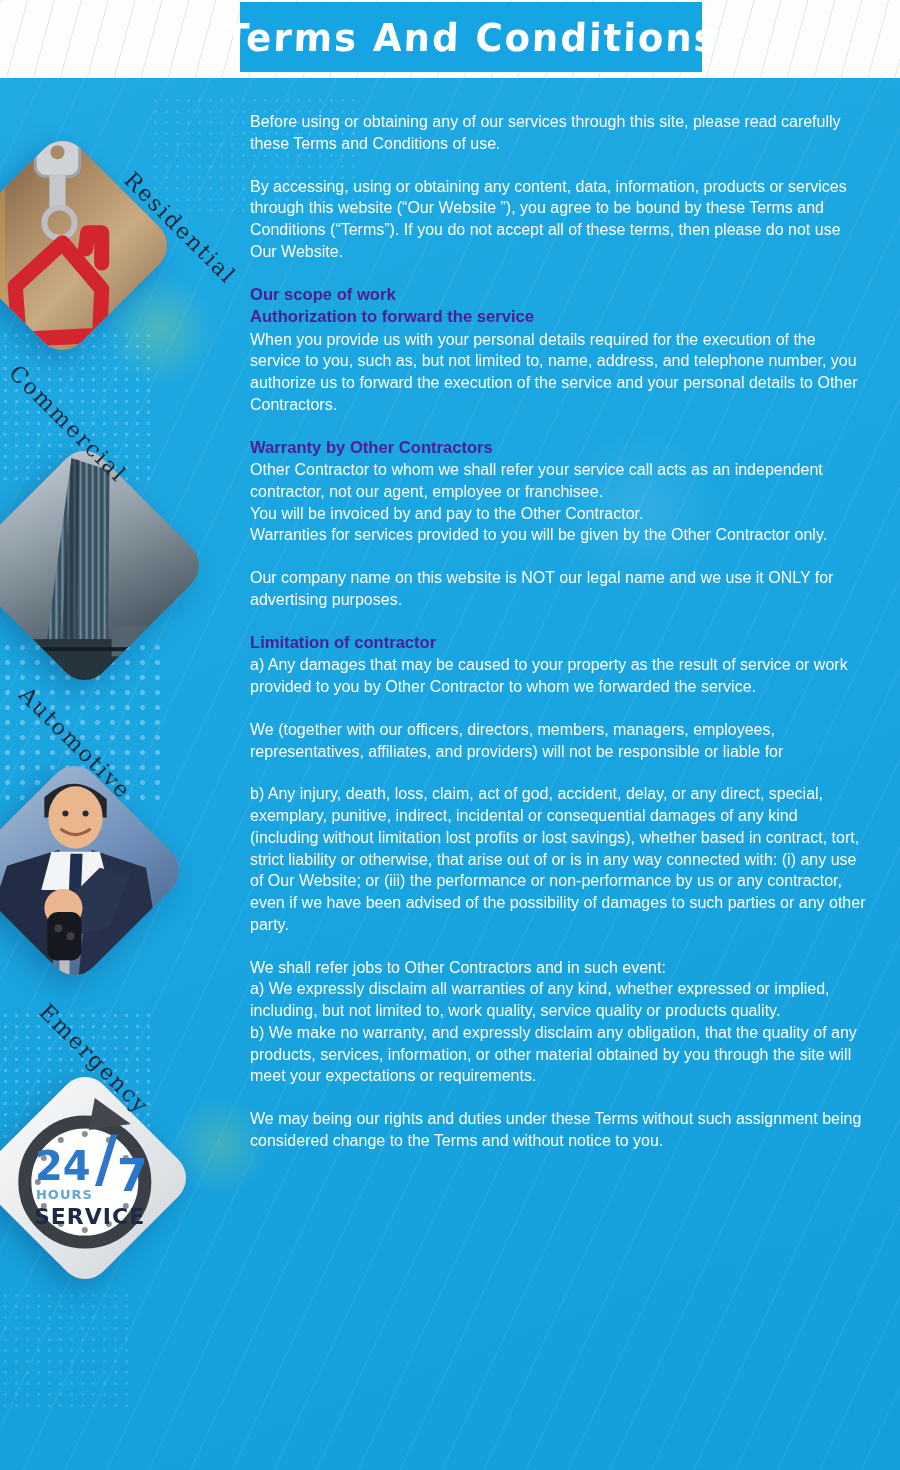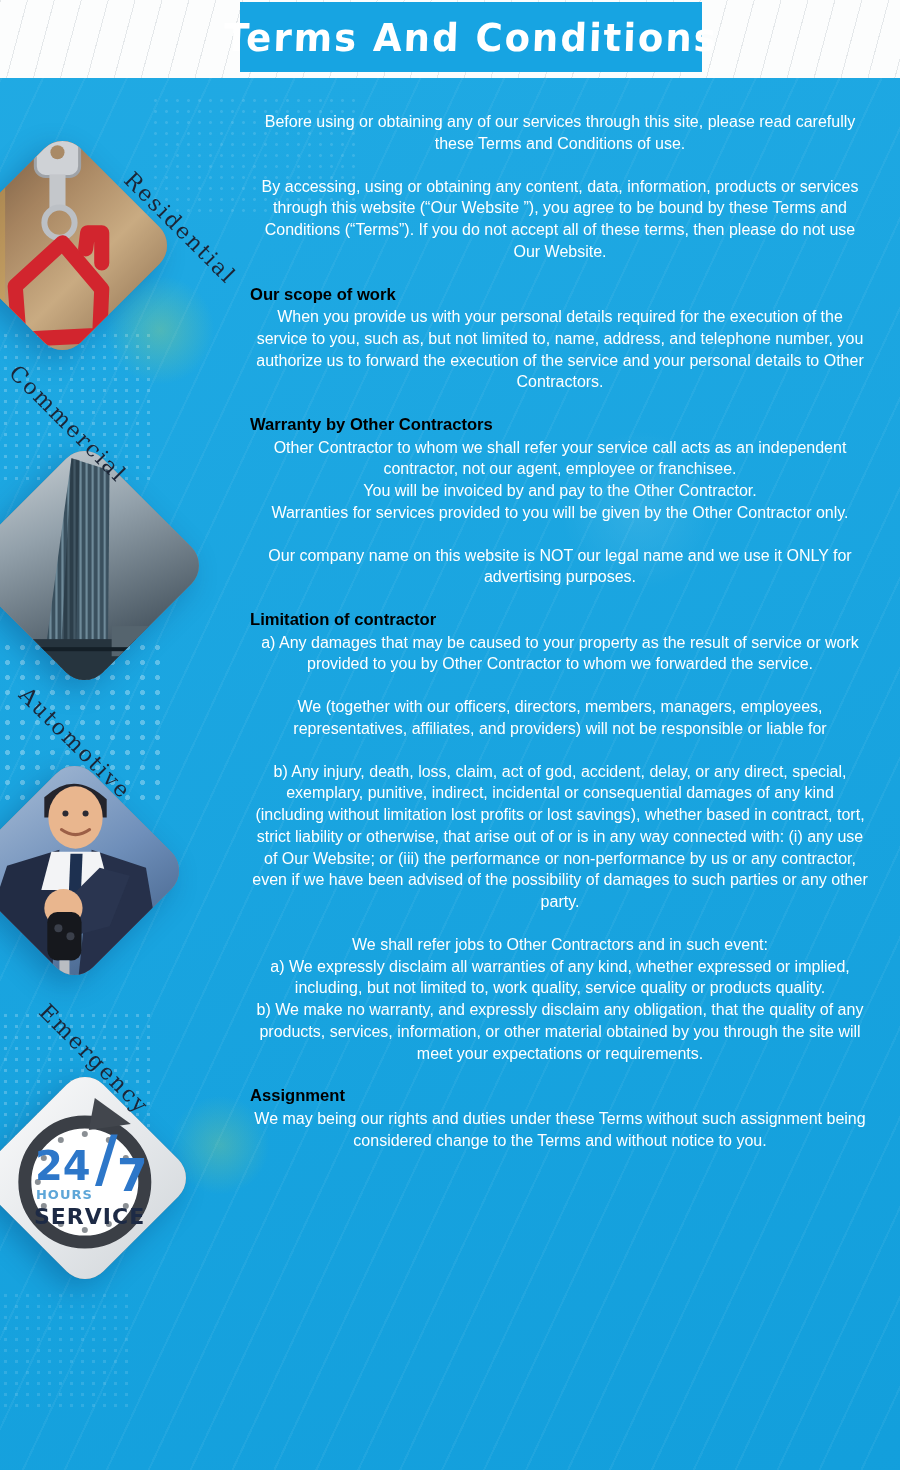--- a/index.html
+++ b/index.html
@@ -87,22 +87,22 @@
   .b-slash{left:90px;top:30px;font-size:62px;font-weight:700;color:#2d77c9;}
   .b-7{left:112px;top:56px;font-size:44px;font-weight:800;color:#2d77c9;}
   .b-hours{left:31px;top:90px;font-size:13px;font-weight:700;color:#5ea6d8;letter-spacing:1px;}
   .b-service{left:29px;top:108px;font-size:22px;font-weight:800;color:#1d2a45;letter-spacing:1px;}
 
   
   .content{
     position:absolute;left:250px;top:111px;width:620px;
     color:#ffffff;font-size:16px;line-height:1.36;
   }
-  .content p{margin:0 0 21px;white-space:pre-line;text-align:center;}
-  .content h2{margin:0;font-size:16.6px;font-weight:700;color:#000000;}
+  .content p{margin:0 0 21px;white-space:pre-line;}
+  .content h2{margin:0;font-size:16.6px;font-weight:700;color:#4c1d95;}
 </style>
 </head>
 <body>
 
 <div class="bg-lines"></div>
 <div class="dots dots1"></div>
 <div class="dots dots2"></div>
 <div class="dots dots3"></div>
 <div class="dots dots4"></div>
 <div class="dots dots5"></div>
@@ -249,20 +249,21 @@
   <section>
     <p>Before using or obtaining any of our services through this site, please read carefully these Terms and Conditions of use.</p>
     <p>By accessing, using or obtaining any content, data, information, products or services through this website (“Our Website ”), you agree to be bound by these Terms and Conditions (“Terms”). If you do not accept all of these terms, then please do not use Our Website.</p>
   </section>
 
   <section>
     <h2>Our scope of work</h2>
   </section>
 
   <section>
+    <h2>Authorization to forward the service</h2>
     <p>When you provide us with your personal details required for the execution of the service to you, such as, but not limited to, name, address, and telephone number, you authorize us to forward the execution of the service and your personal details to Other Contractors.</p>
   </section>
 
   <section>
     <h2>Warranty by Other Contractors</h2>
     <p>Other Contractor to whom we shall refer your service call acts as an independent contractor, not our agent, employee or franchisee.
 You will be invoiced by and pay to the Other Contractor.
 Warranties for services provided to you will be given by the Other Contractor only.</p>
     <p>Our company name on this website is NOT our legal name and we use it ONLY for advertising purposes.</p>
   </section>
@@ -274,17 +275,16 @@
     <p>b) Any injury, death, loss, claim, act of god, accident, delay, or any direct, special, exemplary, punitive, indirect, incidental or consequential damages of any kind (including without limitation lost profits or lost savings), whether based in contract, tort, strict liability or otherwise, that arise out of or is in any way connected with: (i) any use of Our Website; or (iii) the performance or non-performance by us or any contractor, even if we have been advised of the possibility of damages to such parties or any other party.</p>
   </section>
 
   <section>
     <p>We shall refer jobs to Other Contractors and in such event:
 a) We expressly disclaim all warranties of any kind, whether expressed or implied, including, but not limited to, work quality, service quality or products quality.
 b) We make no warranty, and expressly disclaim any obligation, that the quality of any products, services, information, or other material obtained by you through the site will meet your expectations or requirements.</p>
   </section>
 
   <section>
-    <h2>Assignment</h2>
     <p>We may being our rights and duties under these Terms without such assignment being considered change to the Terms and without notice to you.</p>
   </section>
 
 </main>
 
 </body></html>

